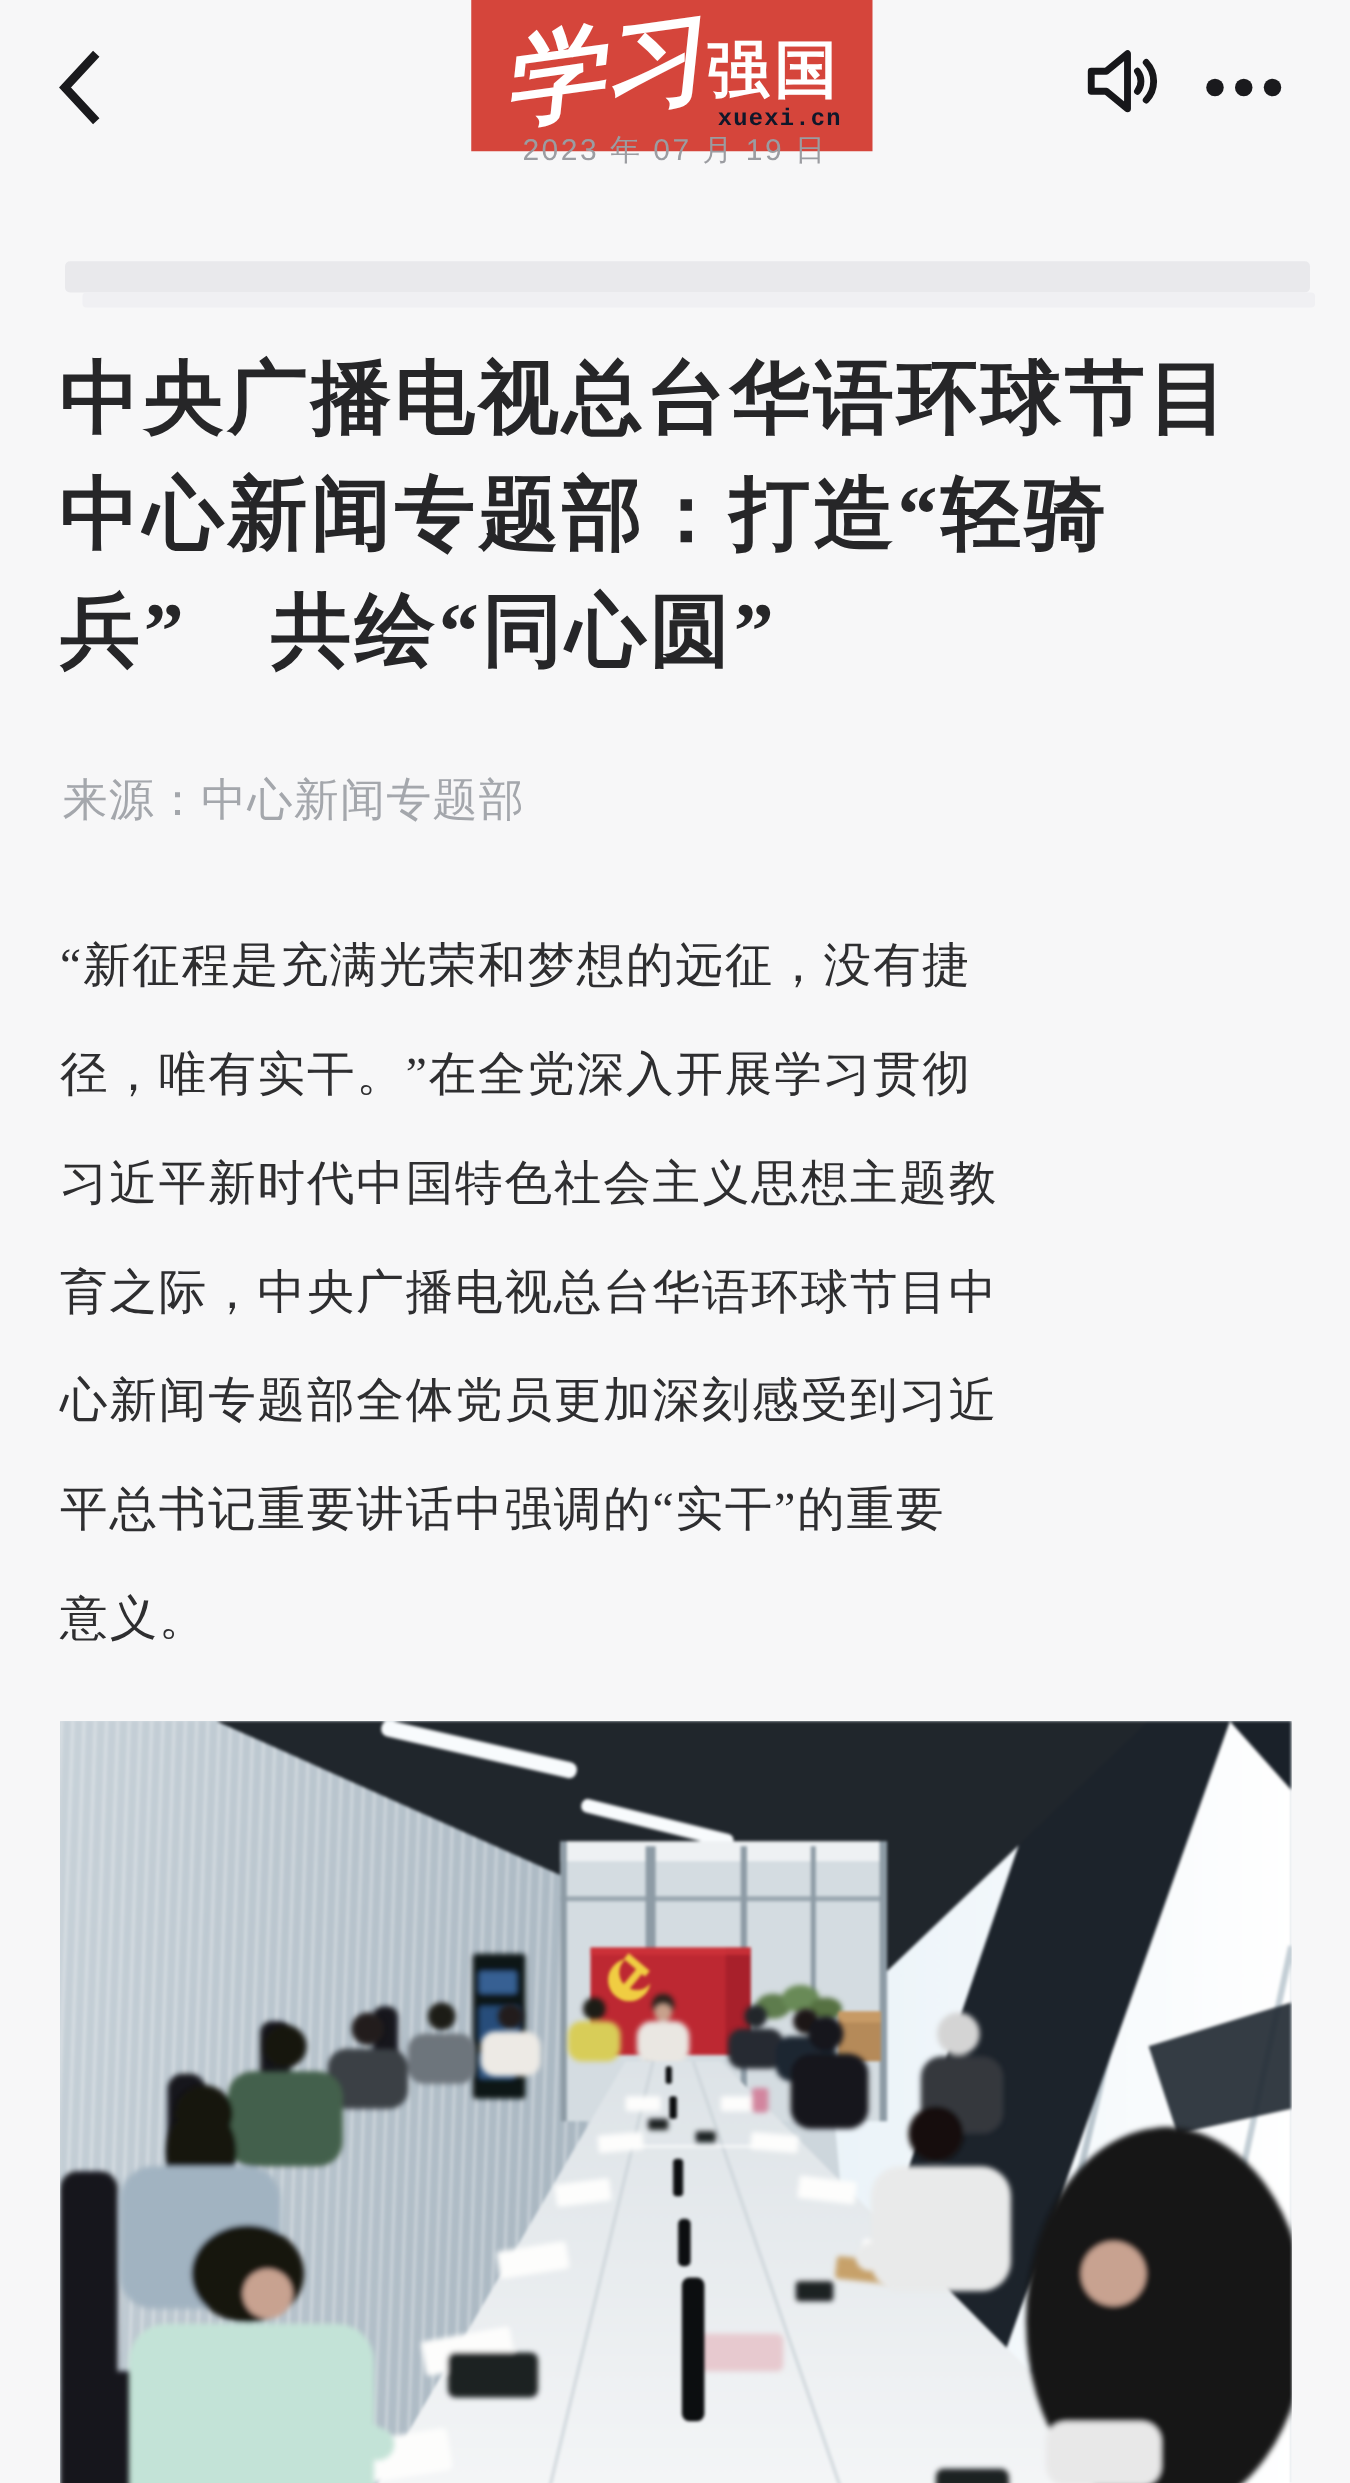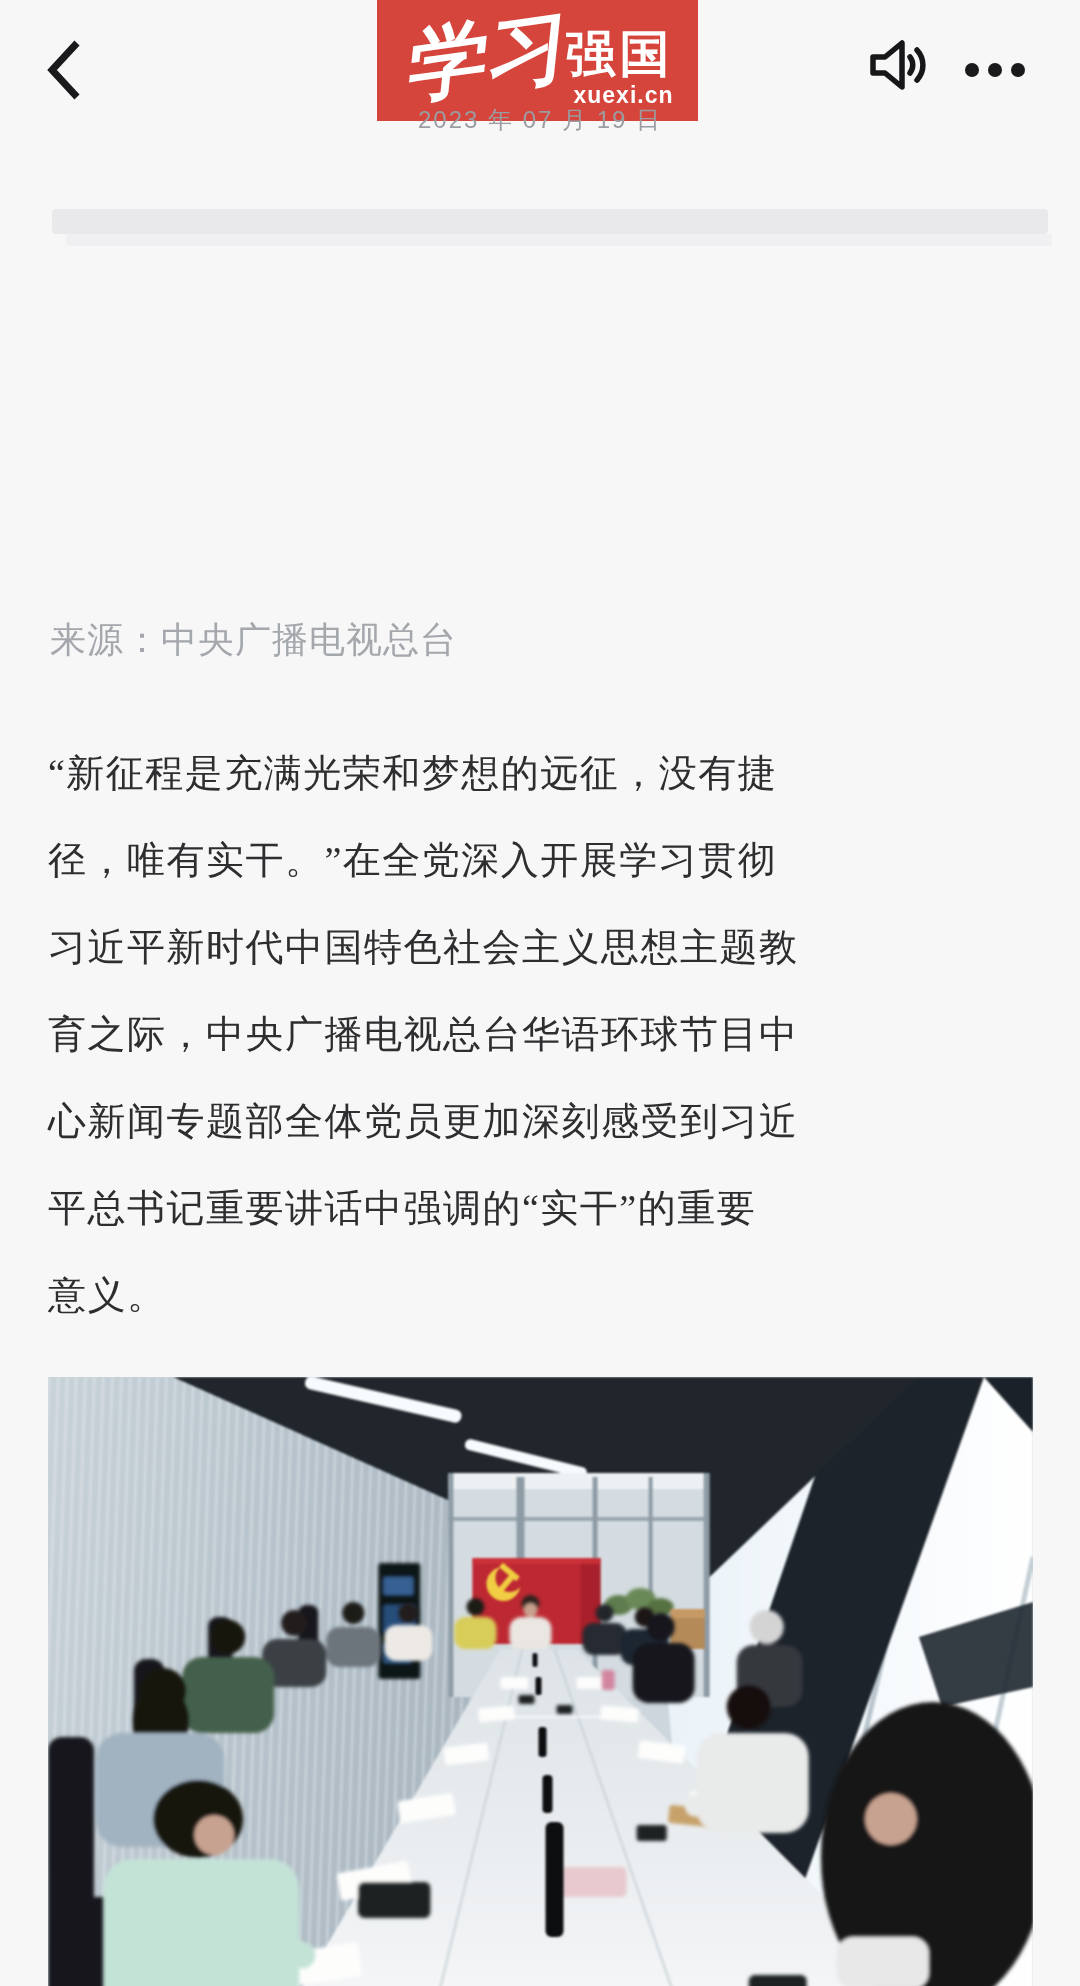--- a/index.html
+++ b/index.html
@@ -10,21 +10,21 @@
   
   .back-btn{position:absolute;left:40px;top:36px;width:48px;height:68px;
             display:flex;align-items:center;justify-content:center;cursor:pointer;}
   .logo{position:absolute;left:377px;top:0;width:321px;height:121px;
         display:flex;align-items:center;justify-content:center;cursor:pointer;}
   .logo-script{font-family:"Liberation Serif","DejaVu Serif",serif;font-style:italic;
                font-weight:700;font-size:80px;line-height:1;color:#fff;
                transform:rotate(-8deg);margin-top:-8px;}
   .logo-col{display:flex;flex-direction:column;align-items:flex-end;margin-left:4px;margin-top:16px;}
   .logo-bold{font-size:50px;font-weight:900;letter-spacing:4px;color:#fff;line-height:1.02;}
-  .logo-domain{font-size:23px;font-weight:700;letter-spacing:1px;color:#ffffff;margin-top:2px;}
+  .logo-domain{font-size:19px;font-weight:700;letter-spacing:1px;color:#0f172a;margin-top:2px;font-family:Liberation Mono, monospace;}
   .volume-btn{position:absolute;left:864px;top:34px;width:68px;height:62px;
               display:flex;align-items:center;justify-content:center;cursor:pointer;}
   .more-btn{position:absolute;left:952px;top:52px;width:86px;height:36px;
             display:flex;align-items:center;justify-content:center;cursor:pointer;}
   .dot{width:14px;height:14px;border-radius:50%;background:#1a1a1d;margin-left:9px;}
   .dot:first-child{margin-left:0;}
 
   
   .date{position:absolute;left:0;top:104px;width:100%;text-align:center;
         font-size:24px;letter-spacing:2px;color:#9b9ca1;}
@@ -81,21 +81,24 @@
       <span class="dot"></span>
         <span class="dot"></span>
         <span class="dot"></span>
     </span>
   </div>
 
   <div class="date">2023 年 07 月 19 日</div>
   <div class="bar1"></div>
   <div class="bar2"></div>
 
-  <div class="source">来源：中央广播电视总台</div>
+  <div class="title">中央广播电视总台华语环球节目
+中心新闻专题部：打造“轻骑
+兵”　共绘“同心圆”</div>
+  <div class="source">来源：中心新闻专题部</div>
   <div class="bodytext">“新征程是充满光荣和梦想的远征，没有捷
 径，唯有实干。”在全党深入开展学习贯彻
 习近平新时代中国特色社会主义思想主题教
 育之际，中央广播电视总台华语环球节目中
 心新闻专题部全体党员更加深刻感受到习近
 平总书记重要讲话中强调的“实干”的重要
 意义。</div>
 
   <div class="photo">
     <svg viewBox="0 0 984 660" width="985" height="660" preserveAspectRatio="none">

